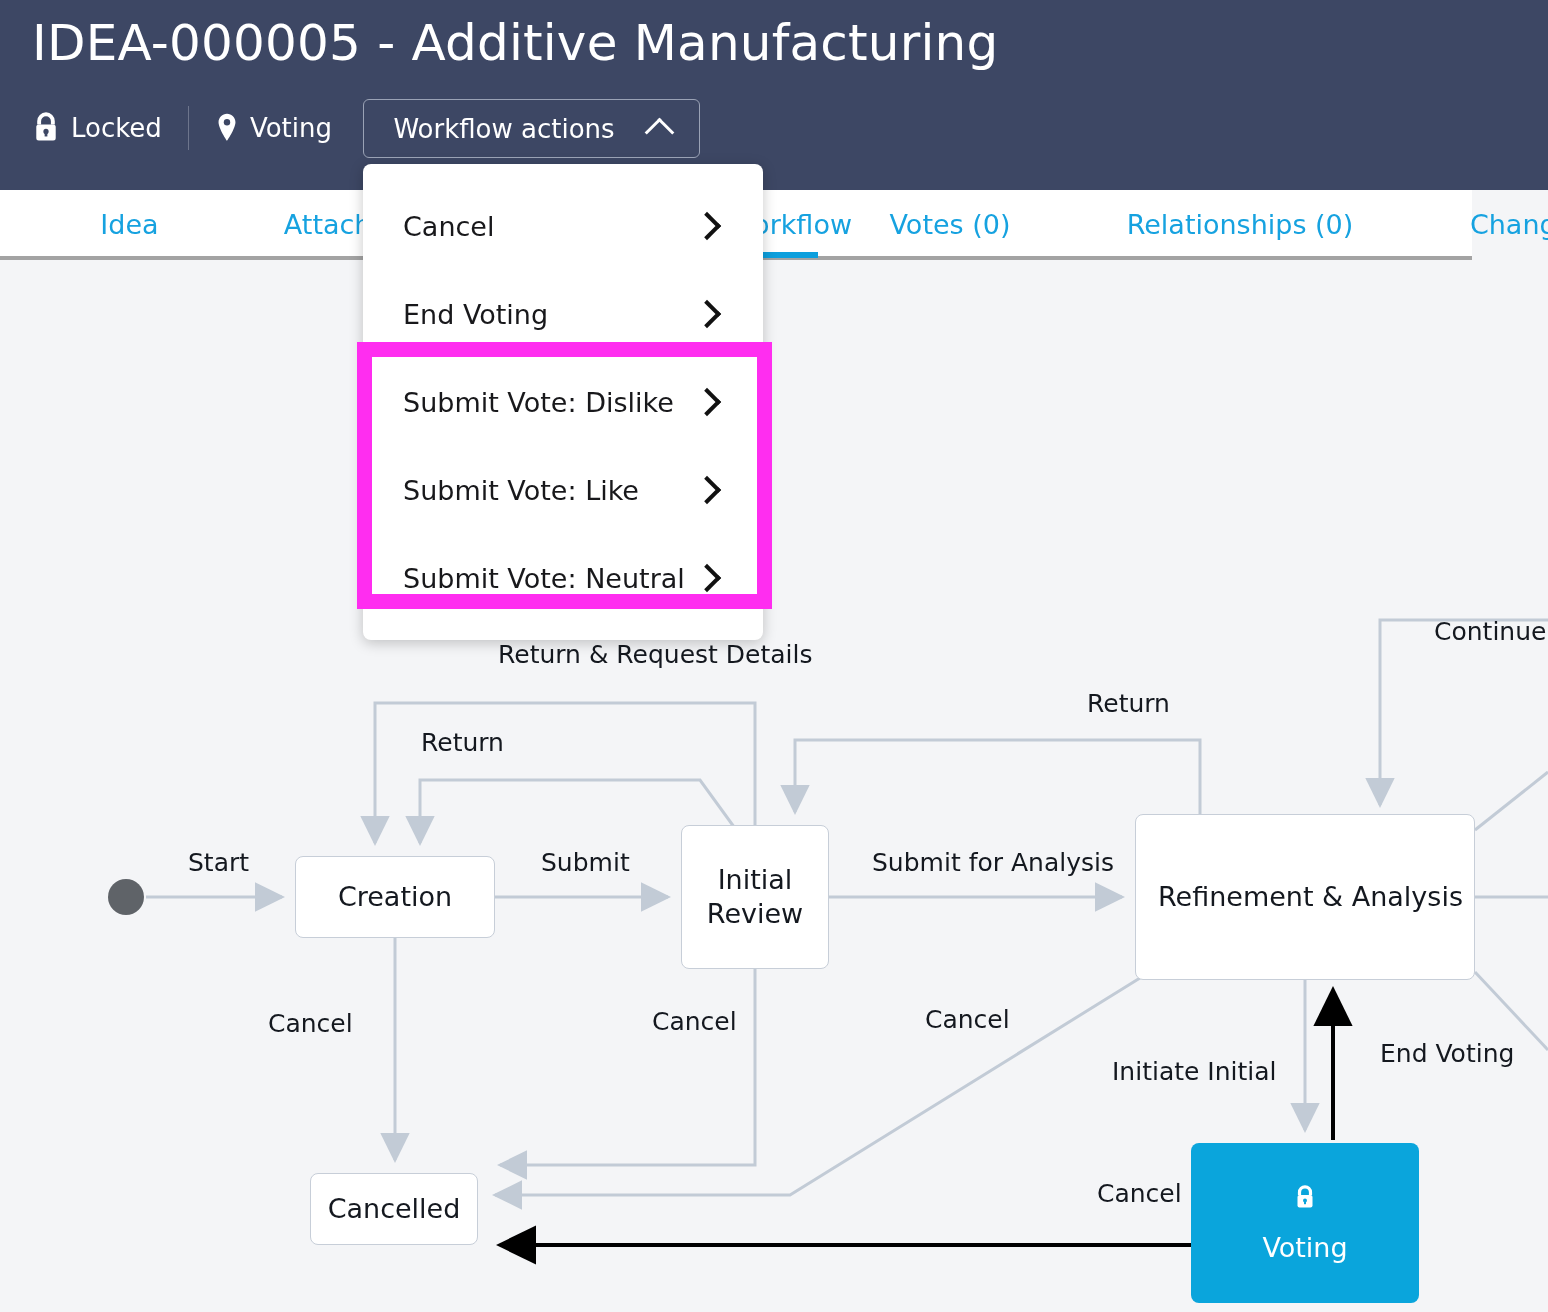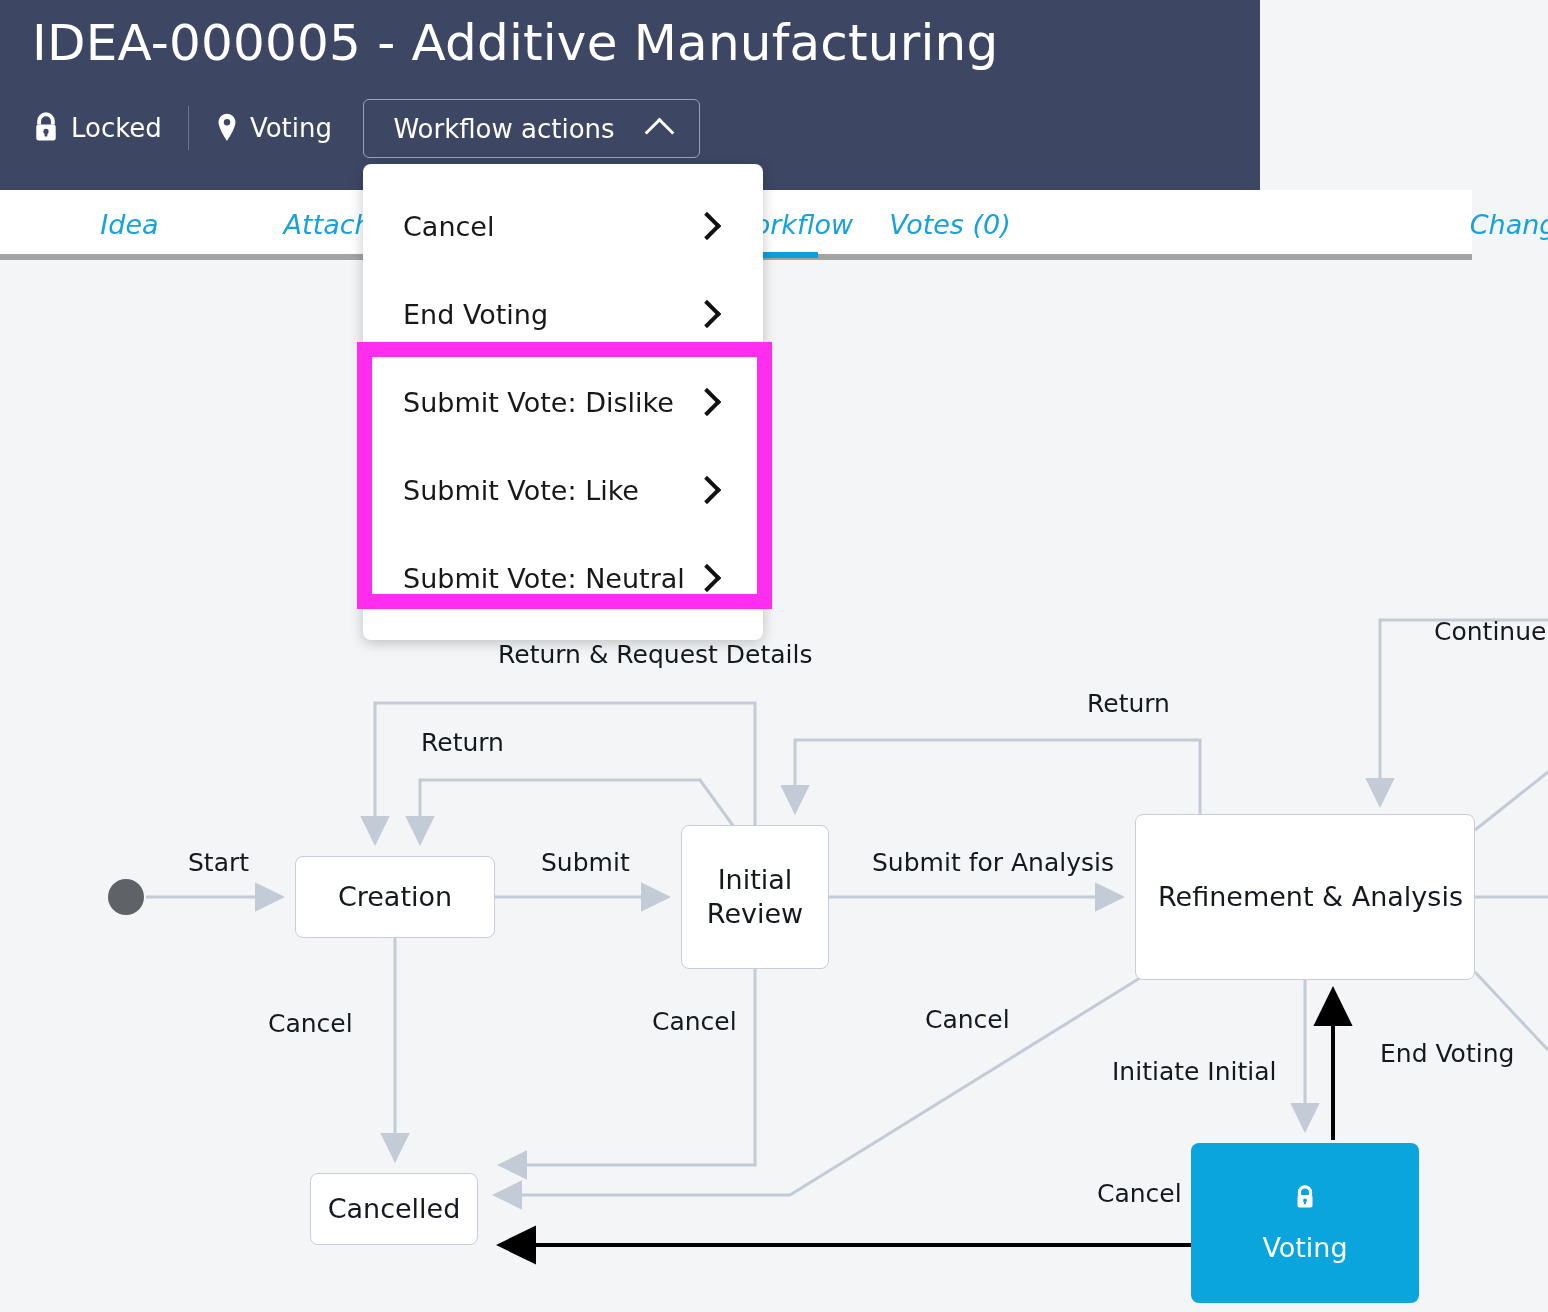--- a/index.html
+++ b/index.html
@@ -12,21 +12,21 @@
     overflow: hidden;
     font-family: "DejaVu Sans", "Liberation Sans", sans-serif;
     background: #f4f5f7;
     position: relative;
   }
 
   
   #app-header {
     position: absolute;
     left: 0; top: 0;
-    width: 1260px;
+    width: 1548px;
     height: 190px;
     background: #3d4764;
     box-sizing: border-box;
     z-index: 5;
   }
   #page-title {
     position: absolute;
     left: 32px;
     top: 14px;
     color: #ffffff;
@@ -94,24 +94,23 @@
   }
 
   
   #tab-bar {
     position: absolute;
     left: 0;
     top: 190px;
     width: 1472px;
     height: 70px;
     background: #ffffff;
-    border-bottom: 6px solid #a3a3a3;
+    border-bottom: 4px solid #a3a3a3;
     box-sizing: border-box;
     z-index: 3;
-    font-style: italic;
   }
   .tab-item {
     position: absolute;
     top: 0;
     height: 68px;
     display: flex;
     align-items: center;
     justify-content: center;
     color: #16a2e0;
     font-size: 27px;
@@ -295,20 +294,23 @@
       <span>Attachments</span>
     </div>
     <div class="tab-item" style="left: 530px; width: 220px;">
       <span>Comments</span>
     </div>
     <div class="tab-item active" style="left: 700px; width: 180px;">
       <span>Workflow</span>
     </div>
     <div class="tab-item" style="left: 860px; width: 180px;">
       <span>Votes (0)</span>
+    </div>
+    <div class="tab-item" style="left: 1090px; width: 300px;">
+      <span>Relationships (0)</span>
     </div>
     <div class="tab-item" style="left: 1440px; width: 220px;">
       <span>Change Log</span>
     </div>
   </div>
 
 <div id="workflow-dropdown">
     <div class="menu-item">
       <span>Cancel</span>
       <span class="chevron-right"></span>

